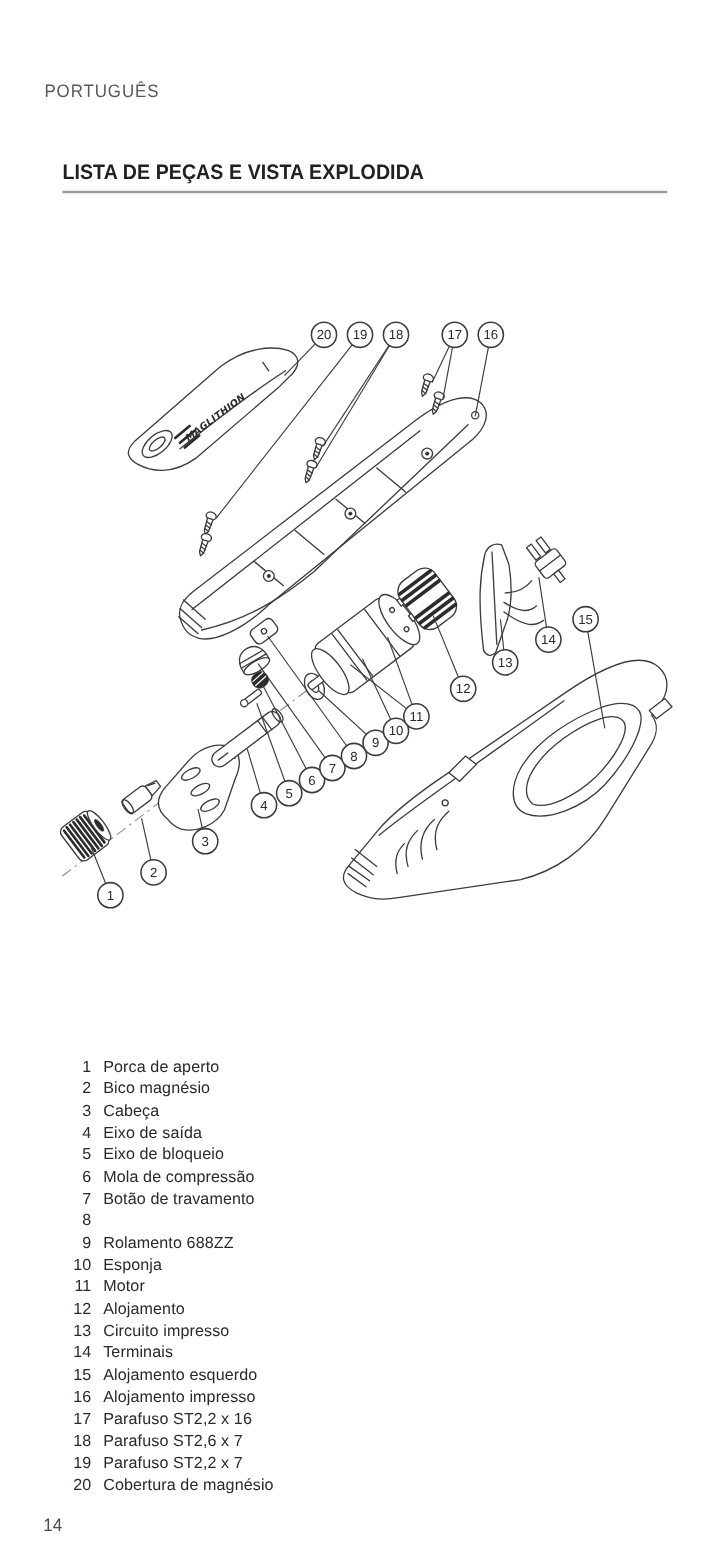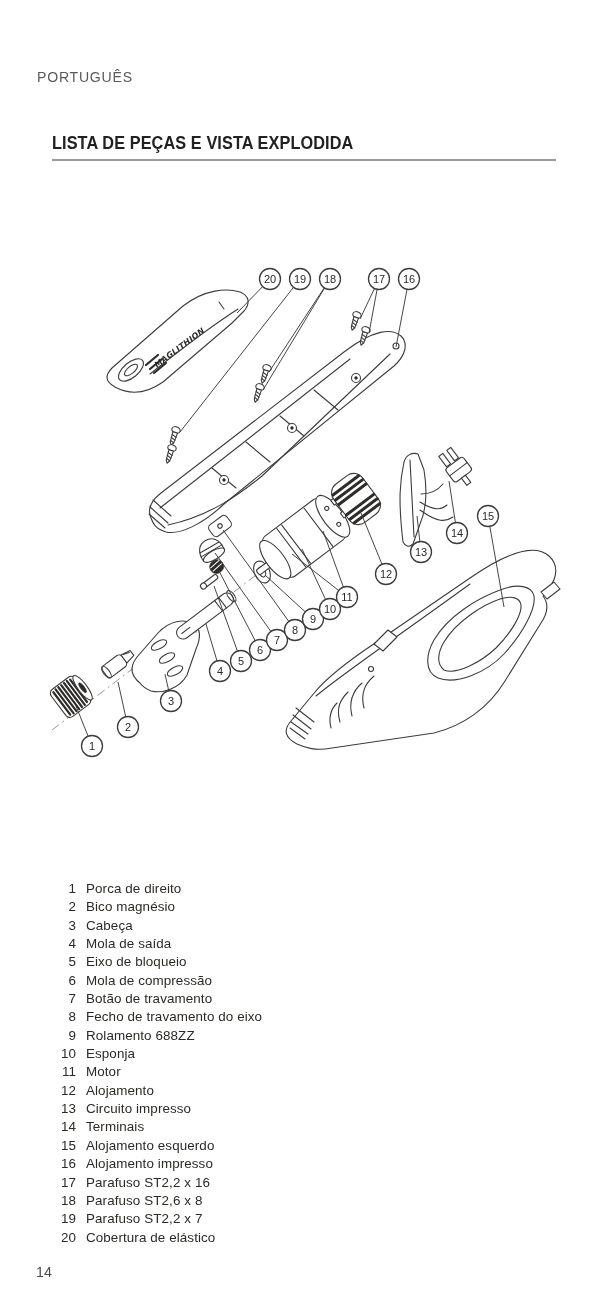--- a/index.html
+++ b/index.html
@@ -364,49 +364,48 @@
           <line x1="270" y1="247" x2="237" y2="281" class="leader"></line>
           <circle cx="270" cy="247" r="10.5" class="co-circle"></circle>
           <text x="270" y="250.8" class="co-num">20</text>
         </g>
       </g>
   </svg>
 
   <div class="parts">
       <div class="row">
         <span class="num">1</span>
-        <span class="lbl">Porca de direito</span>
+        <span class="lbl">Porca de aperto</span>
       </div>
       <div class="row">
         <span class="num">2</span>
         <span class="lbl">Bico magnésio</span>
       </div>
       <div class="row">
         <span class="num">3</span>
         <span class="lbl">Cabeça</span>
       </div>
       <div class="row">
         <span class="num">4</span>
-        <span class="lbl">Mola de saída</span>
+        <span class="lbl">Eixo de saída</span>
       </div>
       <div class="row">
         <span class="num">5</span>
         <span class="lbl">Eixo de bloqueio</span>
       </div>
       <div class="row">
         <span class="num">6</span>
         <span class="lbl">Mola de compressão</span>
       </div>
       <div class="row">
         <span class="num">7</span>
         <span class="lbl">Botão de travamento</span>
       </div>
       <div class="row">
         <span class="num">8</span>
-        <span class="lbl">Fecho de travamento do eixo</span>
       </div>
       <div class="row">
         <span class="num">9</span>
         <span class="lbl">Rolamento 688ZZ</span>
       </div>
       <div class="row">
         <span class="num">10</span>
         <span class="lbl">Esponja</span>
       </div>
       <div class="row">
@@ -432,26 +431,26 @@
       <div class="row">
         <span class="num">16</span>
         <span class="lbl">Alojamento impresso</span>
       </div>
       <div class="row">
         <span class="num">17</span>
         <span class="lbl">Parafuso ST2,2 x 16</span>
       </div>
       <div class="row">
         <span class="num">18</span>
-        <span class="lbl">Parafuso ST2,6 x 8</span>
+        <span class="lbl">Parafuso ST2,6 x 7</span>
       </div>
       <div class="row">
         <span class="num">19</span>
         <span class="lbl">Parafuso ST2,2 x 7</span>
       </div>
       <div class="row">
         <span class="num">20</span>
-        <span class="lbl">Cobertura de elástico</span>
+        <span class="lbl">Cobertura de magnésio</span>
       </div>
     </div>
 
   <div class="pagenum">14</div>
 </div>
 
 </body></html>

